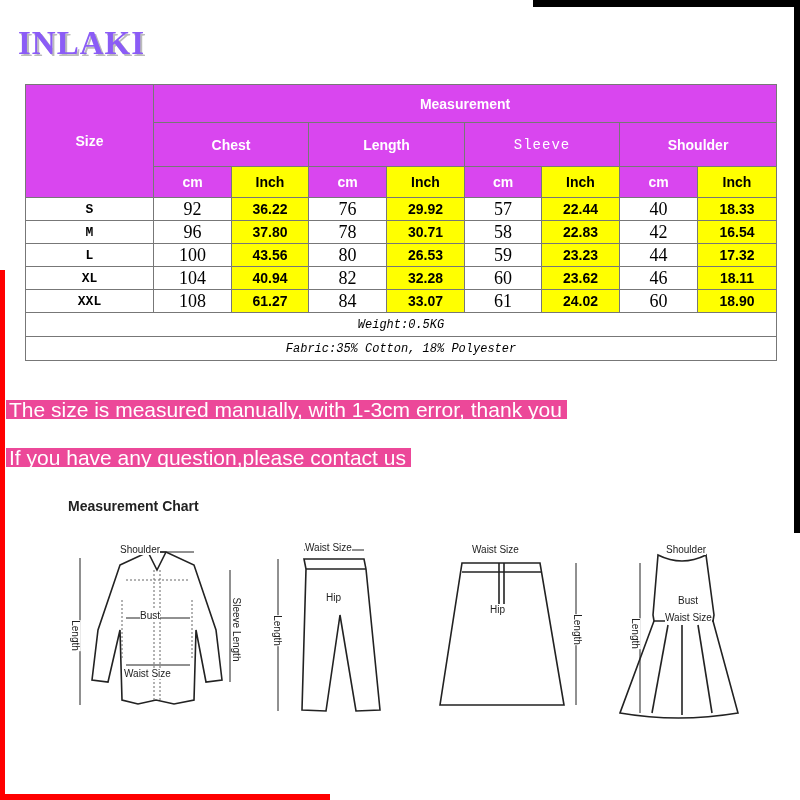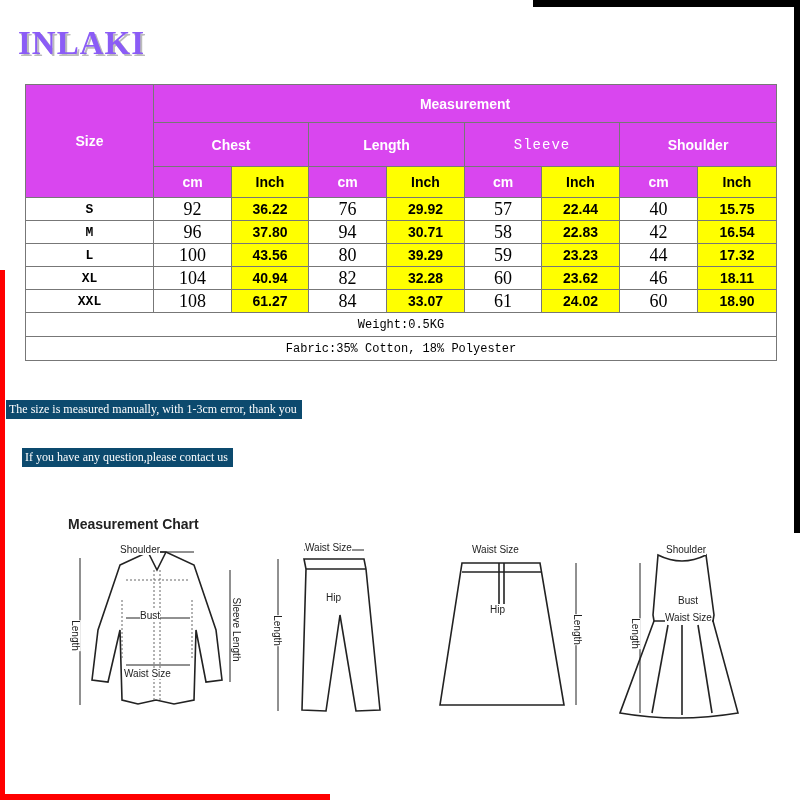--- a/index.html
+++ b/index.html
@@ -12,25 +12,25 @@
   .frame-bottom { left:0; top:794px; width:330px; height:6px; background:#f00; }
 
   table.size { position:absolute; left:25px; top:84px; border-collapse:collapse; table-layout:fixed; width:751px; }
   table.size td { border:1px solid #777; text-align:center; padding:0; overflow:hidden; white-space:nowrap; }
   .hd { background:#d946ef; color:#fff; font-weight:bold; font-size:14px; }
   .hd.inch { background:#ffff00; color:#000; }
   .mono-hd { font-family:"Liberation Mono", monospace; font-weight:normal; letter-spacing:1px; }
   .cell { font-family:"Liberation Serif", serif; font-size:18px; color:#000; height:22px; }
   .cell.size { font-family:"Liberation Mono", monospace; font-weight:bold; font-size:13px; }
   .cell.inch { background:#ffff00; font-family:"Liberation Sans", sans-serif; font-weight:bold; font-size:14px; }
-  .note-row { font-family:"Liberation Mono", monospace; font-size:12px; height:23px; color:#000; }
-
-  .notice { left:6px; background:#0c4a6e; color:#fff; font-family:Liberation Serif, serif; font-size:12px; line-height:19px; padding:0 5px 0 3px; white-space:nowrap; }
-
-  .chart-title { left:68px; top:516px; font-size:14px; font-weight:bold; color:#222; }
+  .note-row { font-family:"Liberation Mono", monospace; font-size:12px; height:23px; color:#000;font-style:italic; }
+
+  .notice { left:6px; background:#ec4899; color:#fff; font-family:Liberation Sans, sans-serif; font-size:21px; line-height:19px; padding:0 5px 0 3px; white-space:nowrap; }
+
+  .chart-title { left:68px; top:498px; font-size:14px; font-weight:bold; color:#222; }
   .lbl { font-size:10px; color:#222; background:#fff; white-space:nowrap; }
   svg.draw { position:absolute; overflow:visible; }
 </style>
 </head>
 <body>
 
 <div class="abs frame-top"></div>
 <div class="abs frame-right"></div>
 <div class="abs frame-left"></div>
 <div class="abs frame-bottom"></div>
@@ -72,39 +72,39 @@
   </tr>
   <tr>
     <td class="cell size">S</td>
     <td class="cell">92</td>
     <td class="cell inch">36.22</td>
     <td class="cell">76</td>
     <td class="cell inch">29.92</td>
     <td class="cell">57</td>
     <td class="cell inch">22.44</td>
     <td class="cell">40</td>
-    <td class="cell inch">15.75</td>
+    <td class="cell inch">18.33</td>
   </tr>
   <tr>
     <td class="cell size">M</td>
     <td class="cell">96</td>
     <td class="cell inch">37.80</td>
-    <td class="cell">94</td>
+    <td class="cell">78</td>
     <td class="cell inch">30.71</td>
     <td class="cell">58</td>
     <td class="cell inch">22.83</td>
     <td class="cell">42</td>
     <td class="cell inch">16.54</td>
   </tr>
   <tr>
     <td class="cell size">L</td>
     <td class="cell">100</td>
     <td class="cell inch">43.56</td>
     <td class="cell">80</td>
-    <td class="cell inch">39.29</td>
+    <td class="cell inch">26.53</td>
     <td class="cell">59</td>
     <td class="cell inch">23.23</td>
     <td class="cell">44</td>
     <td class="cell inch">17.32</td>
   </tr>
   <tr>
     <td class="cell size">XL</td>
     <td class="cell">104</td>
     <td class="cell inch">40.94</td>
     <td class="cell">82</td>
@@ -128,21 +128,21 @@
   <tr>
     <td class="note-row" colspan="9">Weight:0.5KG</td>
   </tr>
   <tr>
     <td class="note-row" colspan="9">Fabric:35% Cotton, 18% Polyester</td>
   </tr>
 </tbody>
   </table>
 
 <div class="abs notice" style="top:400px;">The size is measured manually, with 1-3cm error, thank you</div>
-<div class="abs notice" style="top:448px;margin-left:16px;">If you have any question,please contact us</div>
+<div class="abs notice" style="top:448px;">If you have any question,please contact us</div>
 
 <div class="abs chart-title">Measurement Chart</div>
 
 <svg class="draw" style="left:66px;top:540px" width="180" height="170" viewBox="0 0 180 170">
   <g fill="none" stroke="#222" stroke-width="1.6">
     <path d="M54 25 L82 12 L100 12 L128 25 L150 90 L156 140 L140 142 L130 90 L128 160 L108 164 L90 160 L72 164 L56 160 L54 90 L42 142 L26 140 L32 90 Z"></path>
     <path d="M82 12 L91 30 L100 12"></path>
   </g>
   <g fill="none" stroke="#666" stroke-width="1" stroke-dasharray="2,2">
     <line x1="88" y1="30" x2="88" y2="162"></line>

